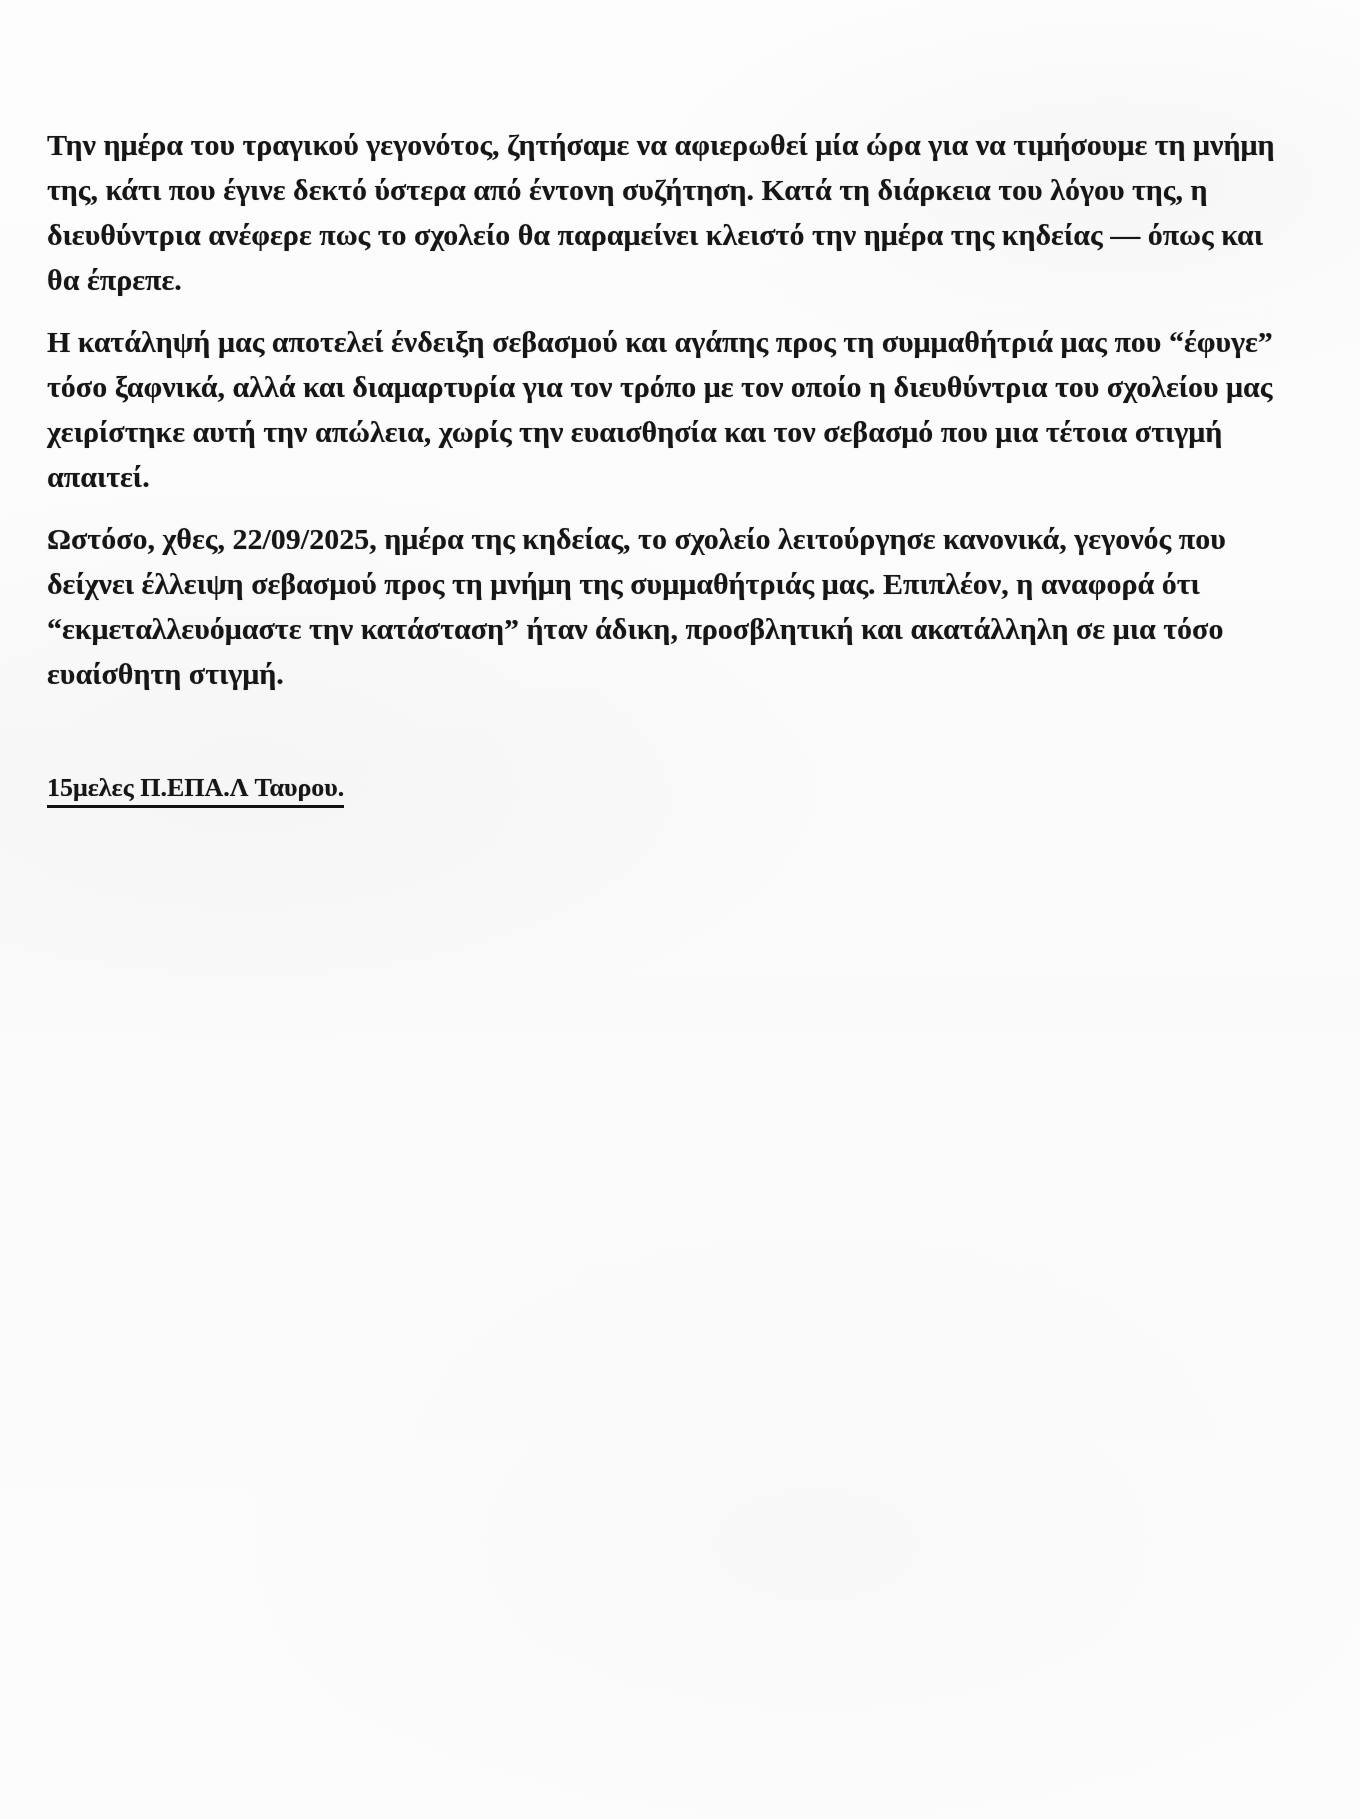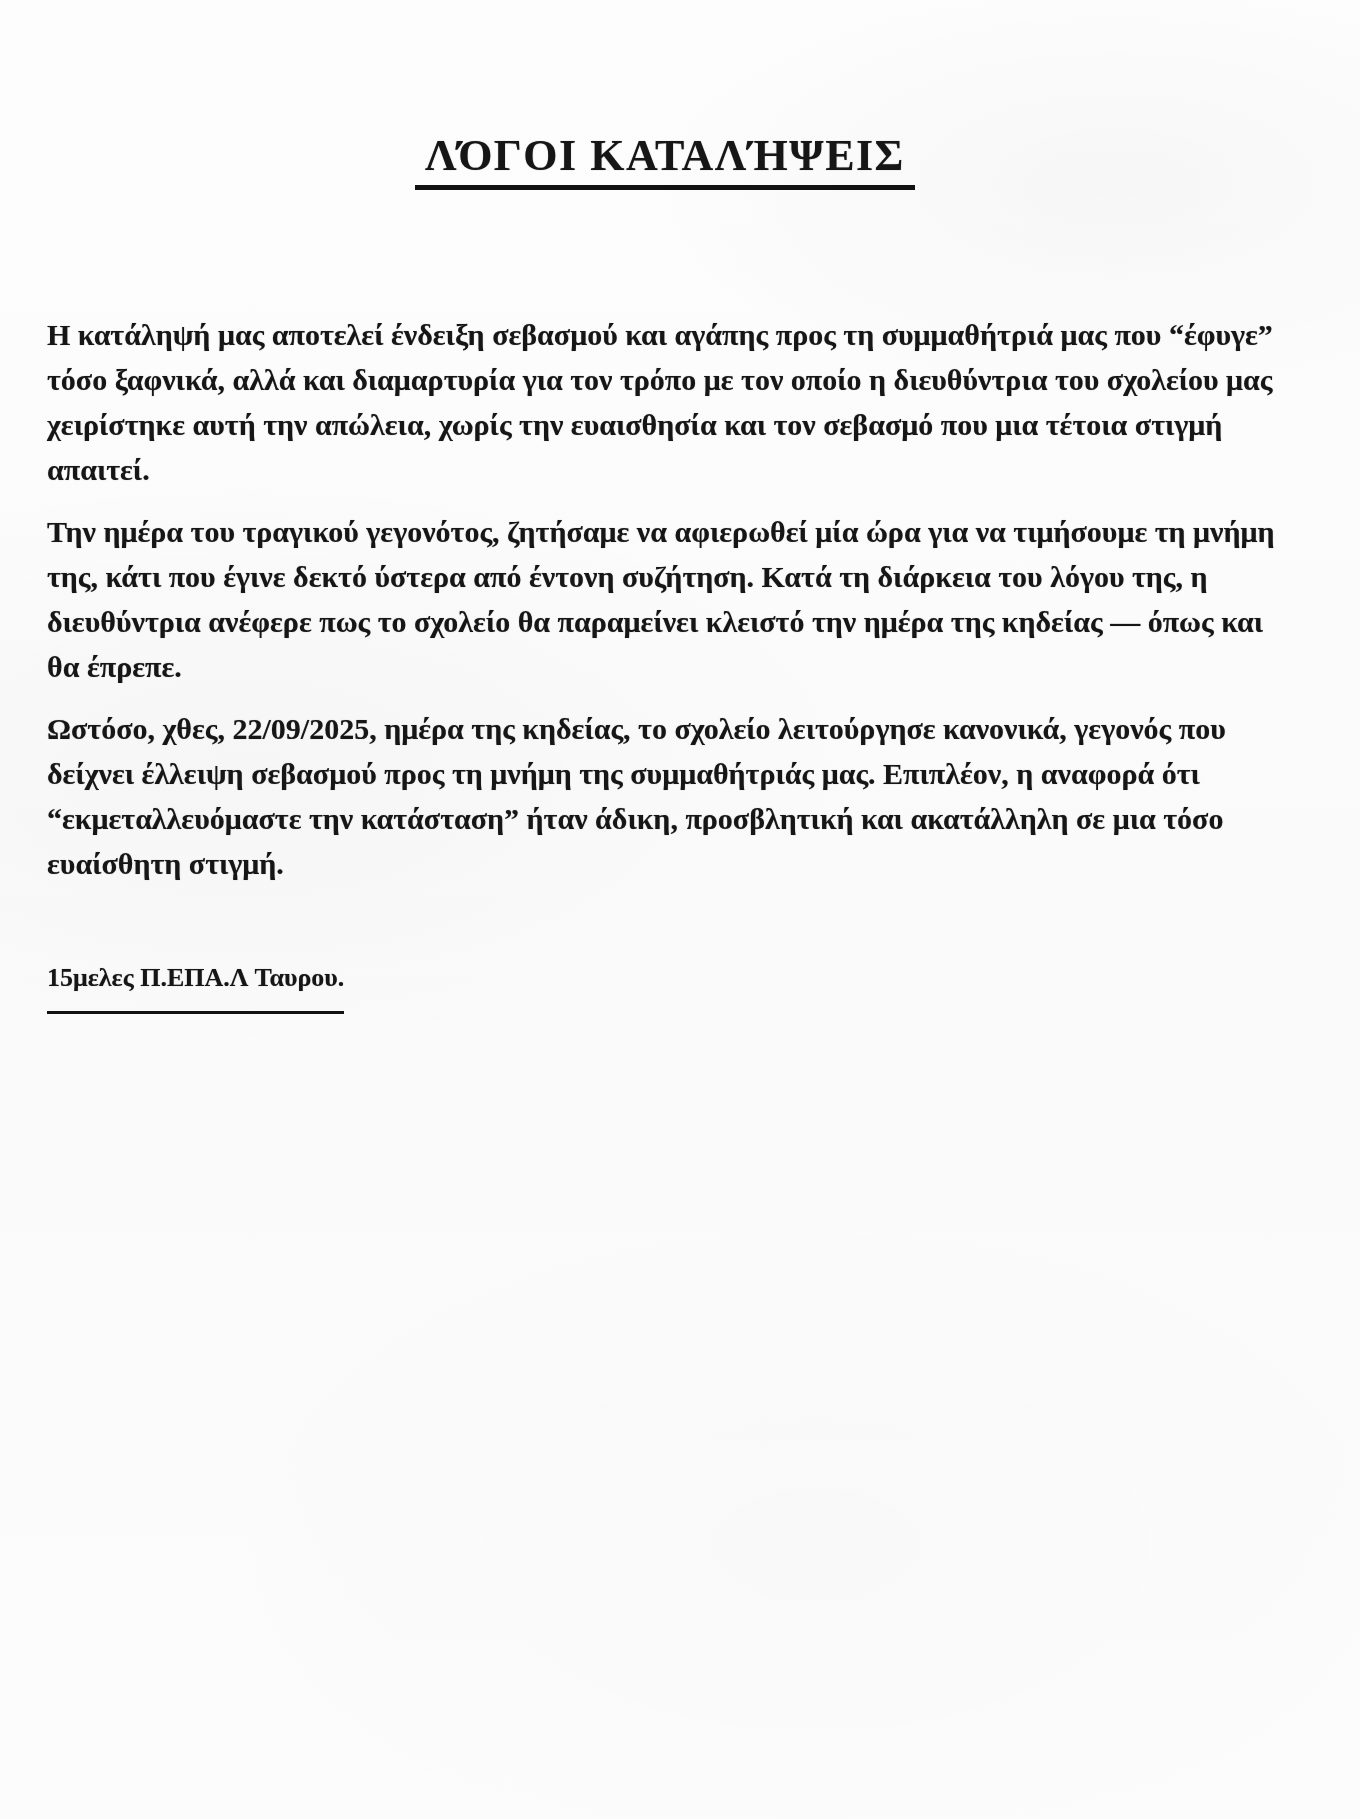--- a/index.html
+++ b/index.html
@@ -48,36 +48,33 @@
     text-shadow: 0 0 1px rgba(20,20,20,0.4);
   }
   .signature-row {
     margin: 77px 0 0 47px;
   }
   .signature {
     display: inline-block;
     font-size: 26px;
     font-weight: 700;
     border-bottom: 3px solid #121212;
-    padding-bottom: 18px;
+    padding-bottom: 2px;
     text-shadow: 0 0 1px rgba(20,20,20,0.4);
   }
 </style>
 </head>
 <body>
 
 <div class="page">
 
-  <h1 class="title-row">
-    <span class="doc-title">ΛΌΓΟΙ ΚΑΤΑΛΉΨΕΙΣ</span>
-  </h1>
 
   <div class="doc-body">
+    <p class="para">Την ημέρα του τραγικού γεγονότος, ζητήσαμε να αφιερωθεί μία ώρα για να τιμήσουμε τη μνήμη της, κάτι που έγινε δεκτό ύστερα από έντονη συζήτηση. Κατά τη διάρκεια του λόγου της, η διευθύντρια ανέφερε πως το σχολείο θα παραμείνει κλειστό την ημέρα της κηδείας — όπως και θα έπρεπε.</p>
     <p class="para">Η κατάληψή μας αποτελεί ένδειξη σεβασμού και αγάπης προς τη συμμαθήτριά μας που “έφυγε” τόσο ξαφνικά, αλλά και διαμαρτυρία για τον τρόπο με τον οποίο η διευθύντρια του σχολείου μας χειρίστηκε αυτή την απώλεια, χωρίς την ευαισθησία και τον σεβασμό που μια τέτοια στιγμή απαιτεί.</p>
-    <p class="para">Την ημέρα του τραγικού γεγονότος, ζητήσαμε να αφιερωθεί μία ώρα για να τιμήσουμε τη μνήμη της, κάτι που έγινε δεκτό ύστερα από έντονη συζήτηση. Κατά τη διάρκεια του λόγου της, η διευθύντρια ανέφερε πως το σχολείο θα παραμείνει κλειστό την ημέρα της κηδείας — όπως και θα έπρεπε.</p>
     <p class="para">Ωστόσο, χθες, 22/09/2025, ημέρα της κηδείας, το σχολείο λειτούργησε κανονικά, γεγονός που δείχνει έλλειψη σεβασμού προς τη μνήμη της συμμαθήτριάς μας. Επιπλέον, η αναφορά ότι “εκμεταλλευόμαστε την κατάσταση” ήταν άδικη, προσβλητική και ακατάλληλη σε μια τόσο ευαίσθητη στιγμή.</p>
   </div>
 
   <div class="signature-row">
     <span class="signature">15μελες Π.ΕΠΑ.Λ Ταυρου.</span>
   </div>
 
 </div>
 
 </body></html>

